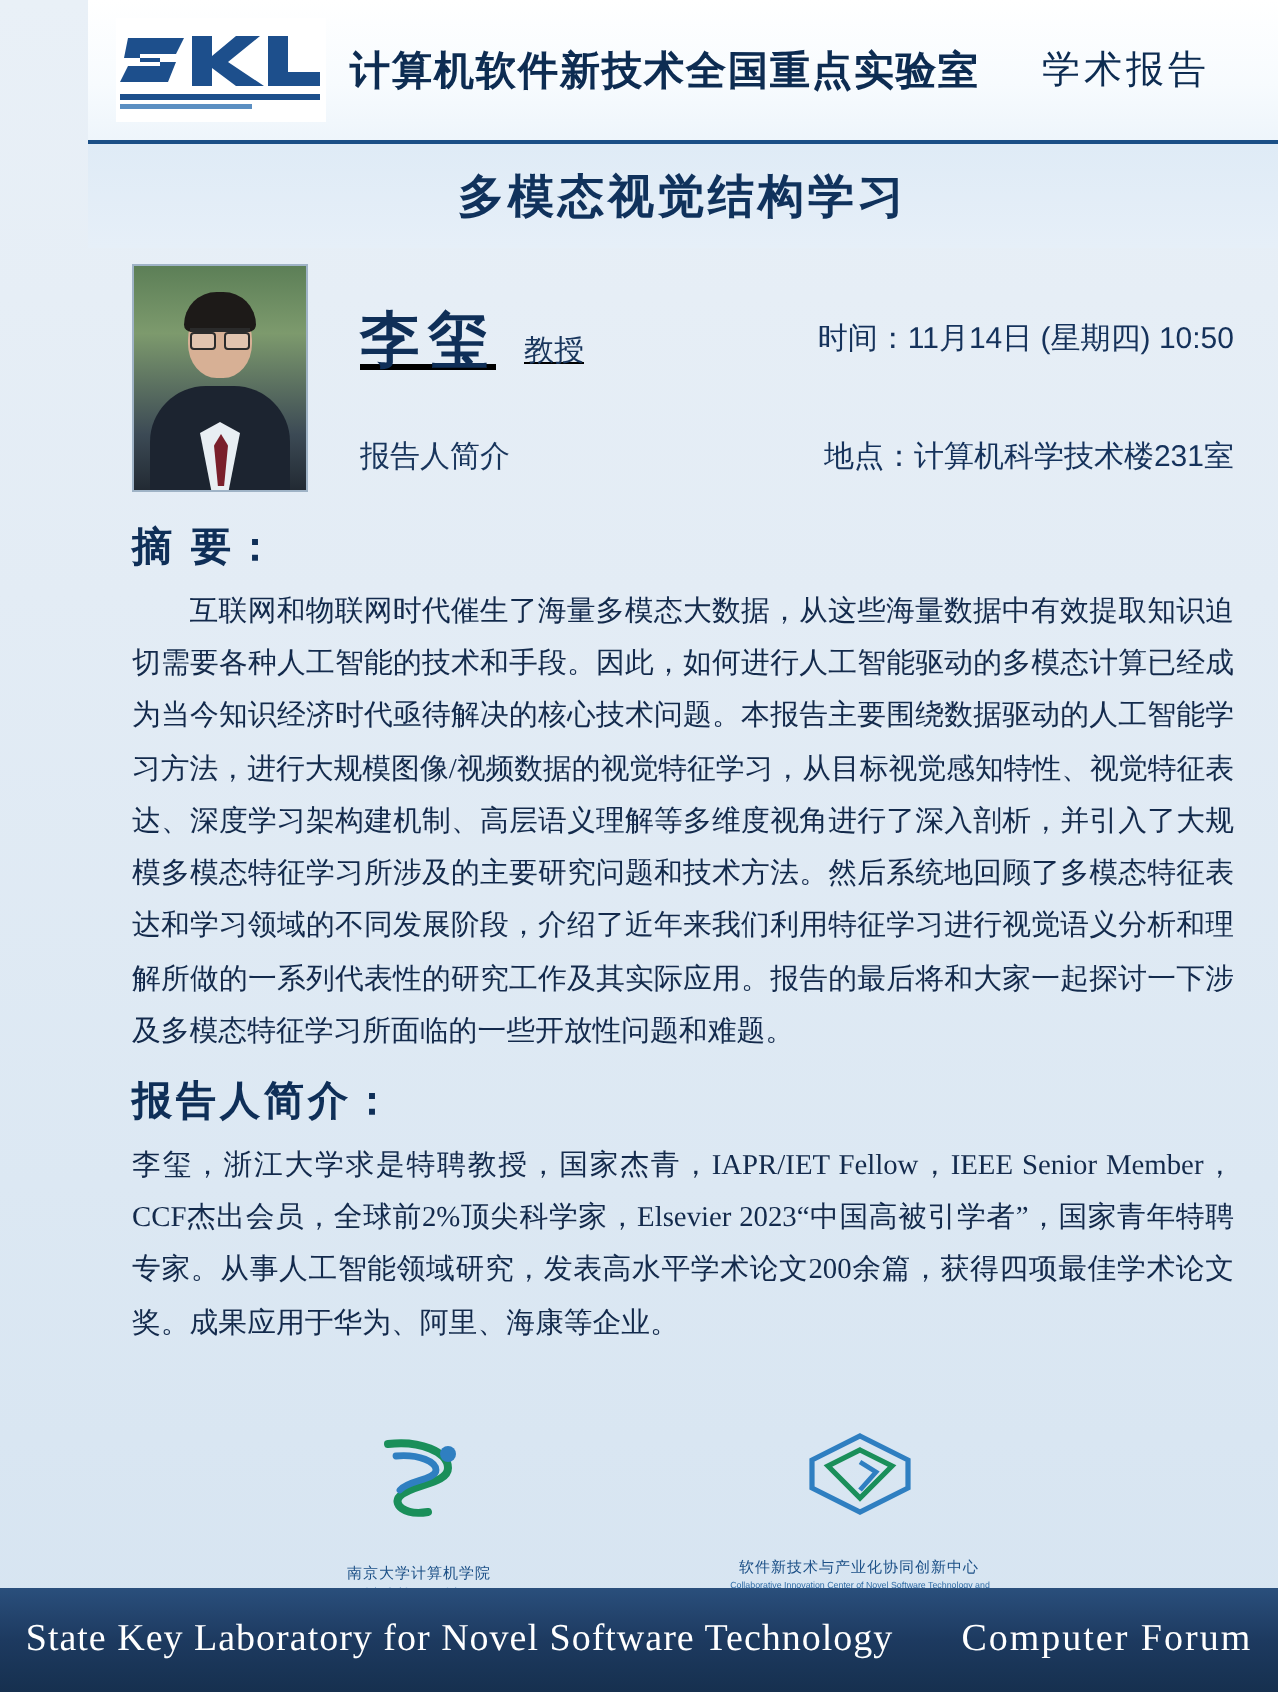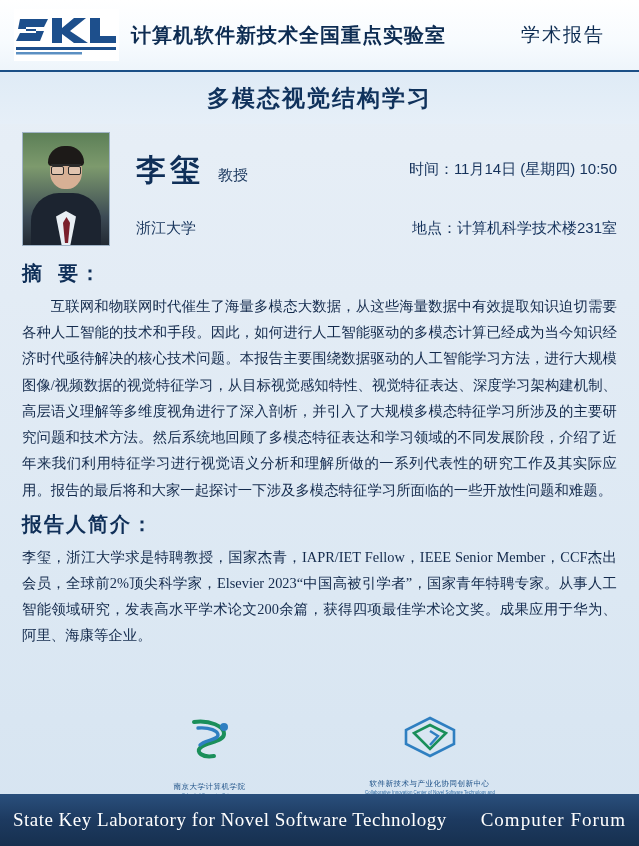--- a/index.html
+++ b/index.html
@@ -13,20 +13,21 @@
     background: #ffffff;
     overflow: hidden;
   }
   .poster {
     position: relative;
     width: 639px;
     height: 846px;
     background: linear-gradient(180deg, #e9f0f7 0%, #e3ecf5 35%, #dce8f3 70%, #d6e4f1 100%);
     box-sizing: border-box;
     overflow: hidden;
+    padding-left: 44px;
   }
 
   
   .header {
     position: relative;
     height: 70px;
     background: linear-gradient(180deg, #ffffff 0%, #f7fbfe 60%, #eef5fb 100%);
     display: flex;
     align-items: center;
     border-bottom: 2px solid #1b4f86;
@@ -154,20 +155,21 @@
     height: 26px;
     background: #7a1f2b;
     clip-path: polygon(50% 0, 100% 22%, 72% 100%, 28% 100%, 0 22%);
   }
 
   .speaker-info {
     flex: 1;
     padding-left: 26px;
     position: relative;
     height: 112px;
+    text-decoration: underline;
   }
   .name-line {
     display: flex;
     align-items: baseline;
     padding-top: 18px;
   }
   .speaker-name {
     font-family: "Liberation Sans", sans-serif;
     font-size: 30px;
     font-weight: bold;
@@ -213,21 +215,21 @@
     right: 0;
     bottom: 6px;
     white-space: nowrap;
   }
 
   
   .section {
     padding: 0 22px;
   }
   .section-heading {
-    font-family: Liberation Mono, monospace;
+    font-family: Liberation Sans, sans-serif;
     font-size: 20px;
     font-weight: bold;
     color: #0f2f58;
     letter-spacing: 2px;
     margin: 8px 0 6px 0;
   }
   .section-body {
     font-family: "Liberation Serif", serif;
     font-size: 14.4px;
     color: #132a4c;
@@ -335,21 +337,21 @@
       <div class="tie"></div>
       <div class="head"></div>
       <div class="hair"></div>
       <div class="glasses"></div>
     </div>
     <div class="speaker-info">
       <div class="name-line">
         <span class="speaker-name">李玺</span>
         <span class="speaker-role">教授</span>
       </div>
-      <div class="affiliation">浙江大学</div>
+      <div class="affiliation">报告人简介</div>
     </div>
     <div class="meta-col">
       <div class="meta-time">时间：11月14日 (星期四) 10:50</div>
       <div class="meta-place">地点：计算机科学技术楼231室</div>
     </div>
   </div>
 
   <div class="section">
     <div class="section-heading">摘 要：</div>
     <div class="section-body">互联网和物联网时代催生了海量多模态大数据，从这些海量数据中有效提取知识迫切需要各种人工智能的技术和手段。因此，如何进行人工智能驱动的多模态计算已经成为当今知识经济时代亟待解决的核心技术问题。本报告主要围绕数据驱动的人工智能学习方法，进行大规模图像/视频数据的视觉特征学习，从目标视觉感知特性、视觉特征表达、深度学习架构建机制、高层语义理解等多维度视角进行了深入剖析，并引入了大规模多模态特征学习所涉及的主要研究问题和技术方法。然后系统地回顾了多模态特征表达和学习领域的不同发展阶段，介绍了近年来我们利用特征学习进行视觉语义分析和理解所做的一系列代表性的研究工作及其实际应用。报告的最后将和大家一起探讨一下涉及多模态特征学习所面临的一些开放性问题和难题。</div>

